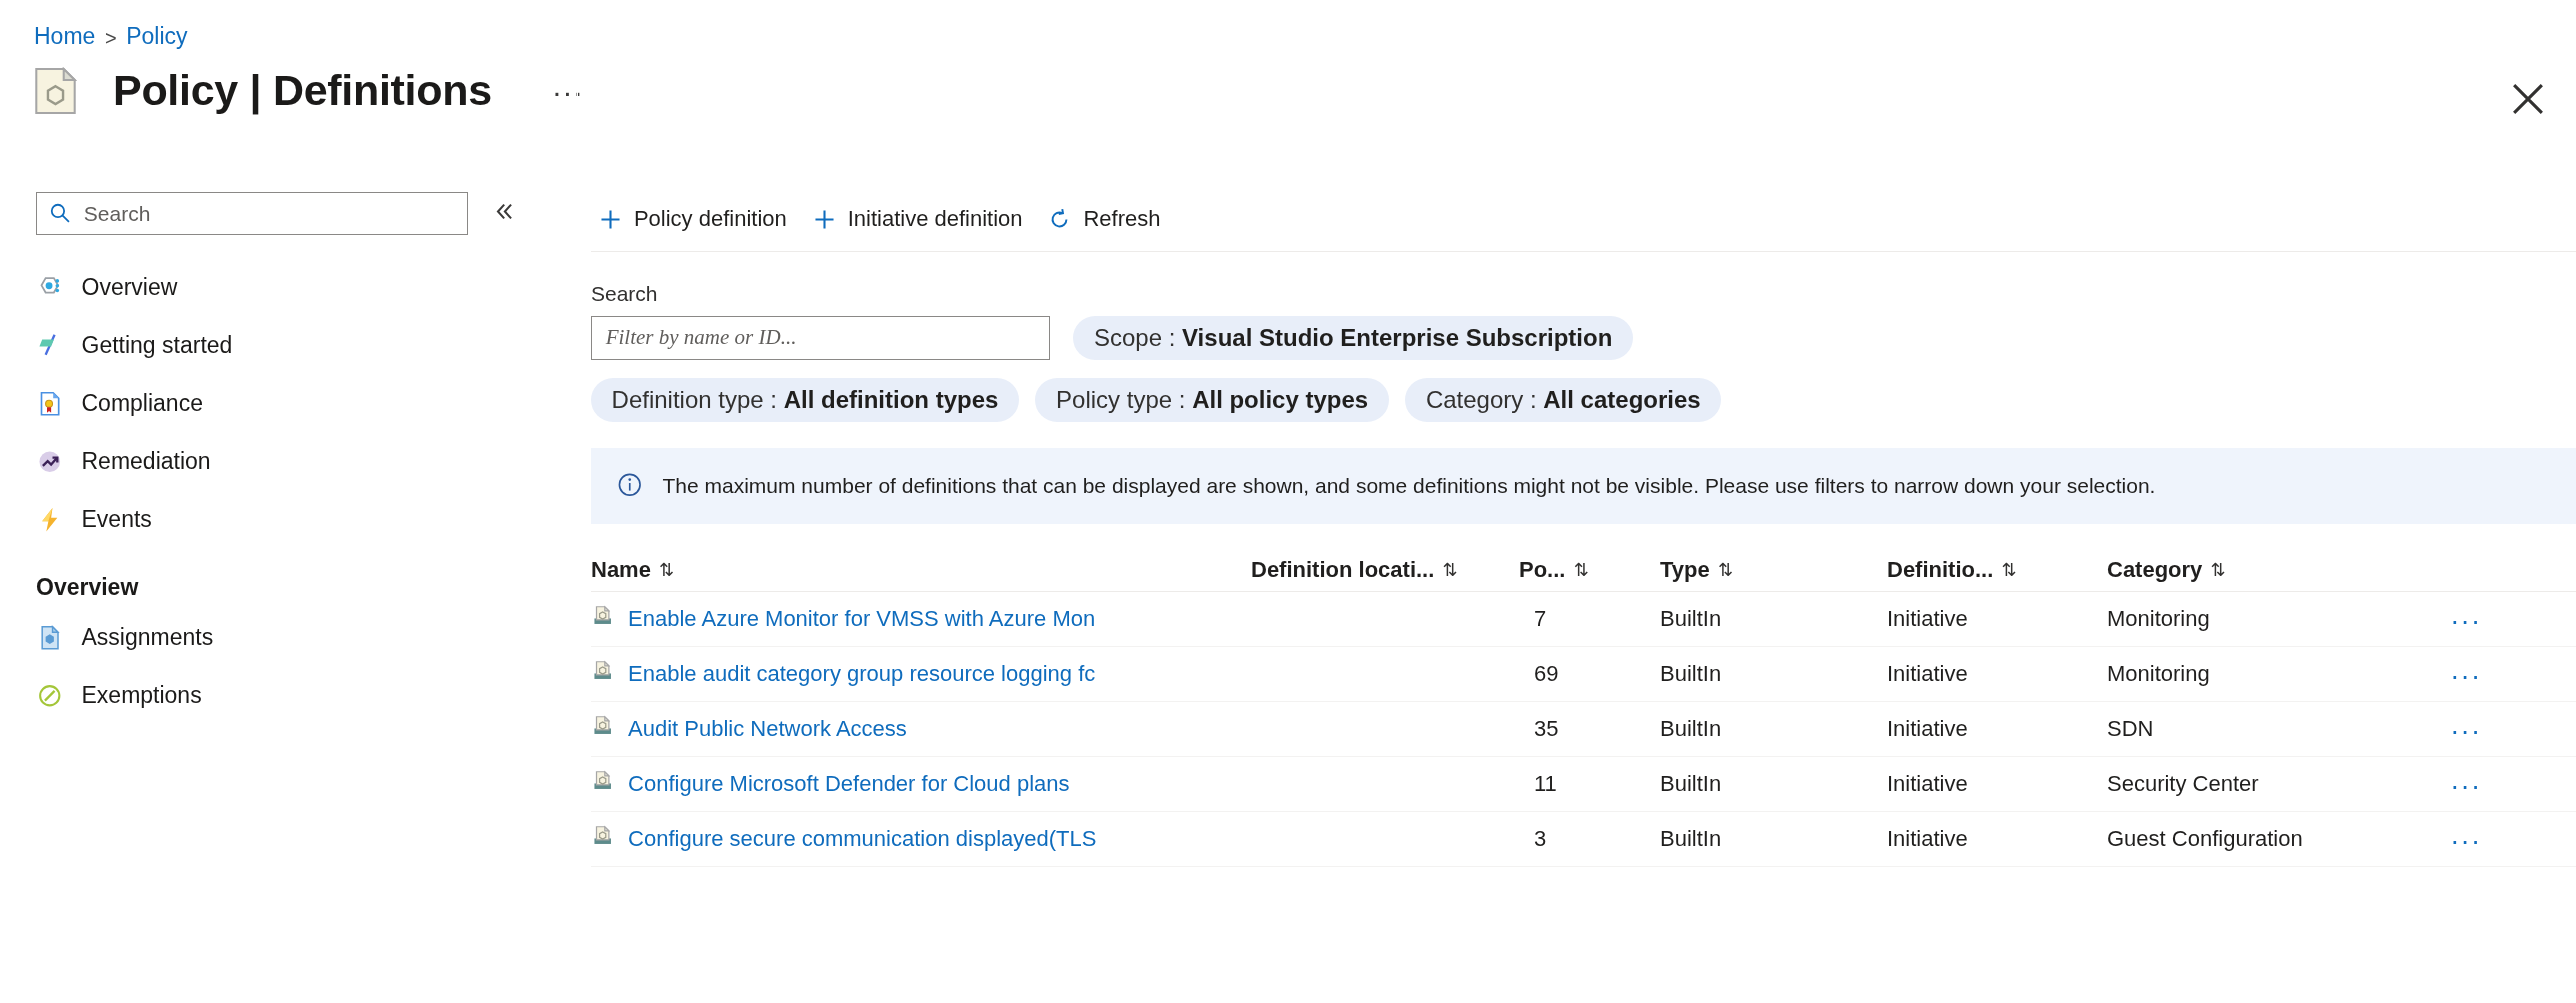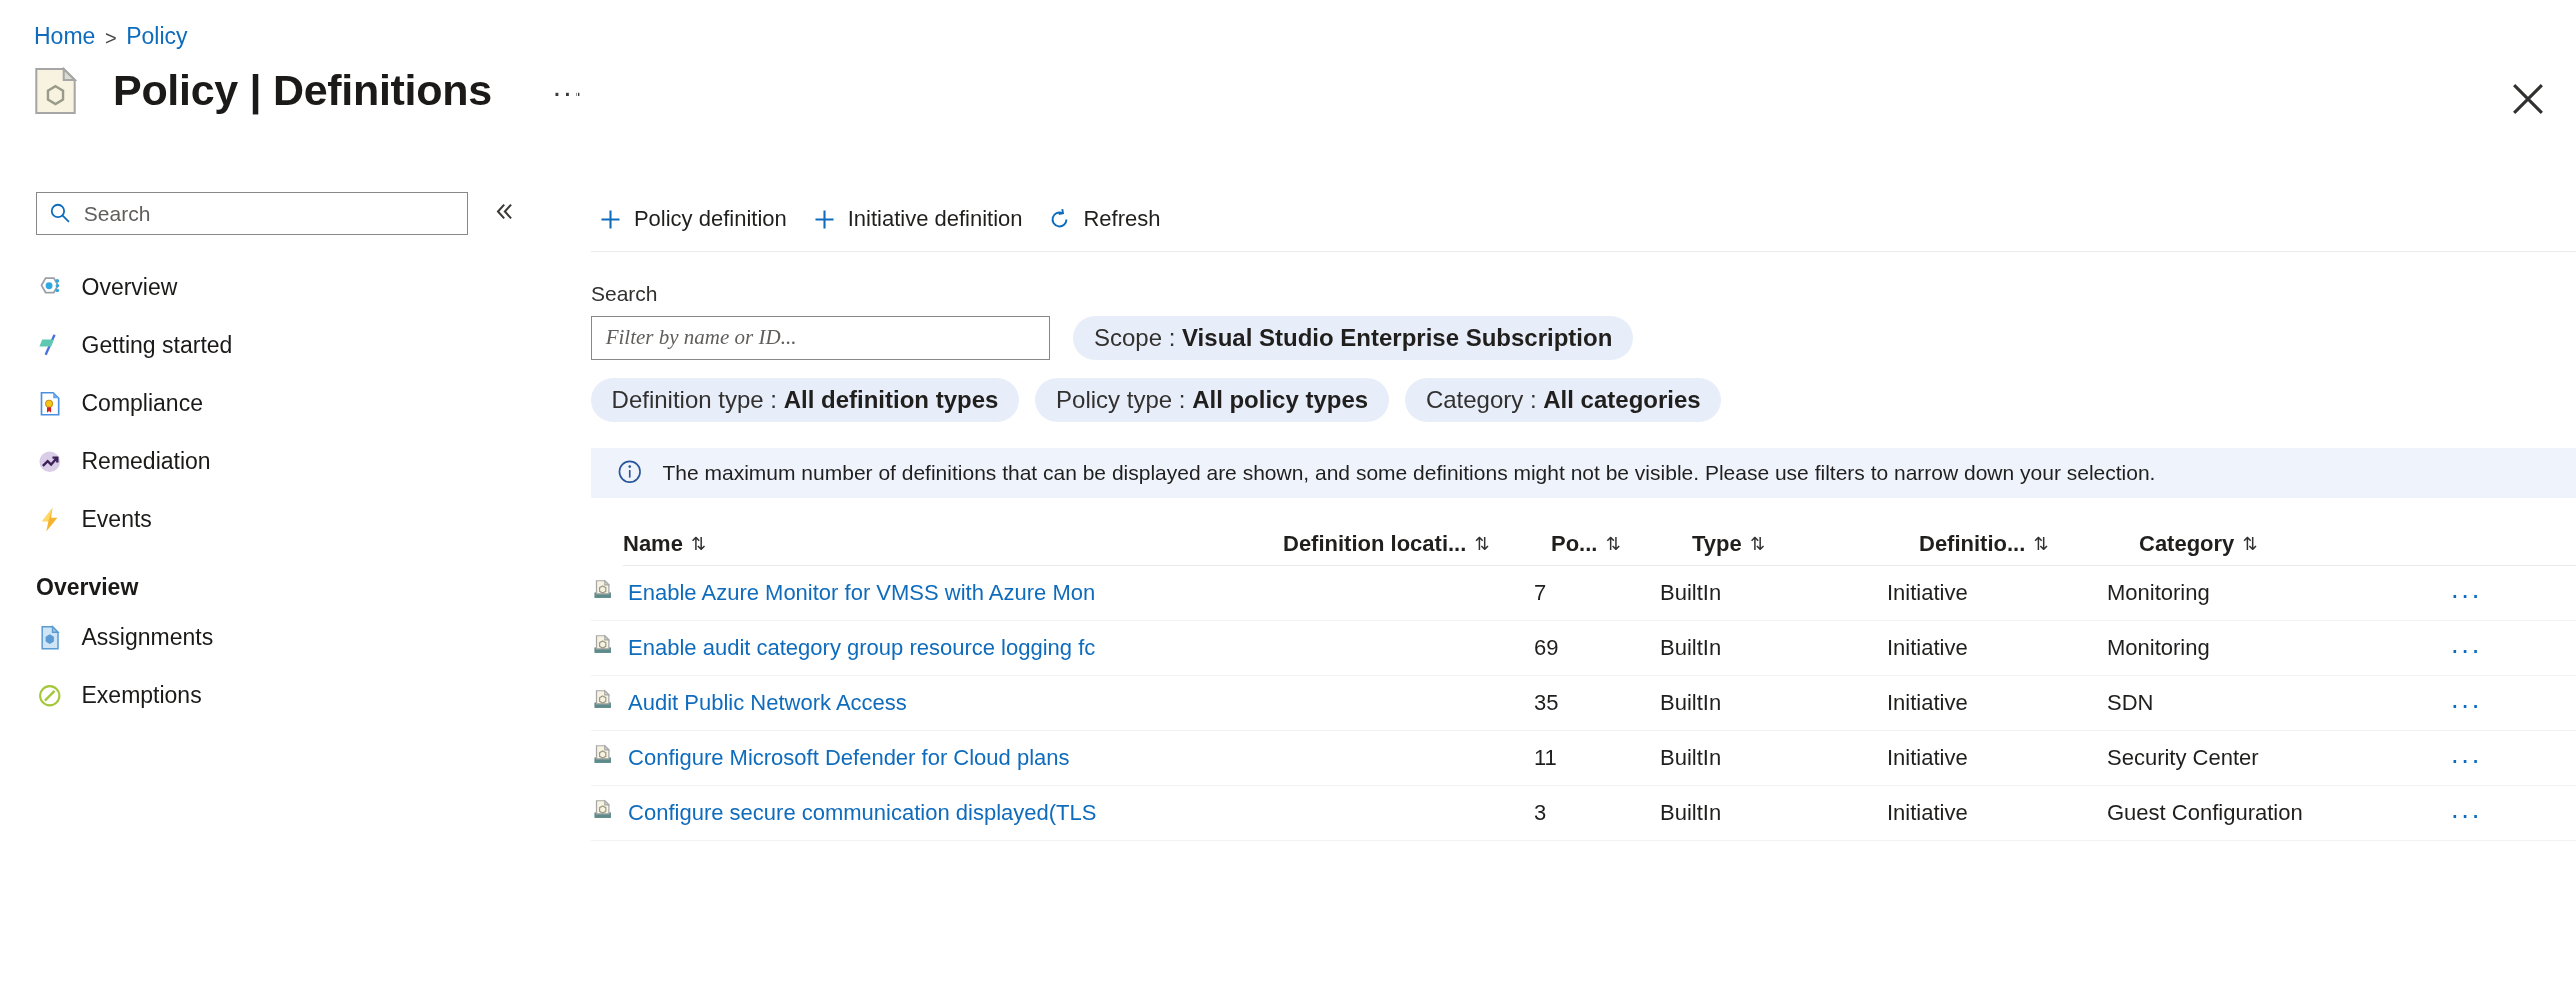--- a/index.html
+++ b/index.html
@@ -121,32 +121,31 @@
     font-size: 24px; color: #323130; cursor: pointer; white-space: nowrap;
   }
   .pill b { font-weight: 700; color: #201f1e; }
   .pill .lbl { font-weight: 400; }
   .filters-row-2 {
     margin-top: 18px; display: flex; align-items: center; gap: 16.5px;
   }
 
   
   .info-banner {
-    margin-top: 26px; height: 50px; background: #eff4fc;
+    margin-top: 26px; height: 76px; background: #eff4fc;
     display: flex; align-items: center; gap: 19px;
     padding-left: 25px; width: 1985px;
   }
   .info-banner .txt { font-size: 21px; color: #201f1e; }
 
   
   .table { margin-top: 25px; width: 1985px; }
   .thead {
     display: flex; align-items: center; height: 43px;
     border-bottom: 1.4px solid #edebe9;
-    margin-left: 32px;
   }
   .th {
     font-size: 22px; font-weight: 700; color: #201f1e;
     display: flex; align-items: center; gap: 8.2px;
     cursor: pointer; white-space: nowrap;
   }
   .sort-ico { font-size: 18px; color: #323130; font-weight: 400; }
 
   .col-name  { width: 660px; flex: none; }
   .col-loc   { width: 268px; flex: none; }

